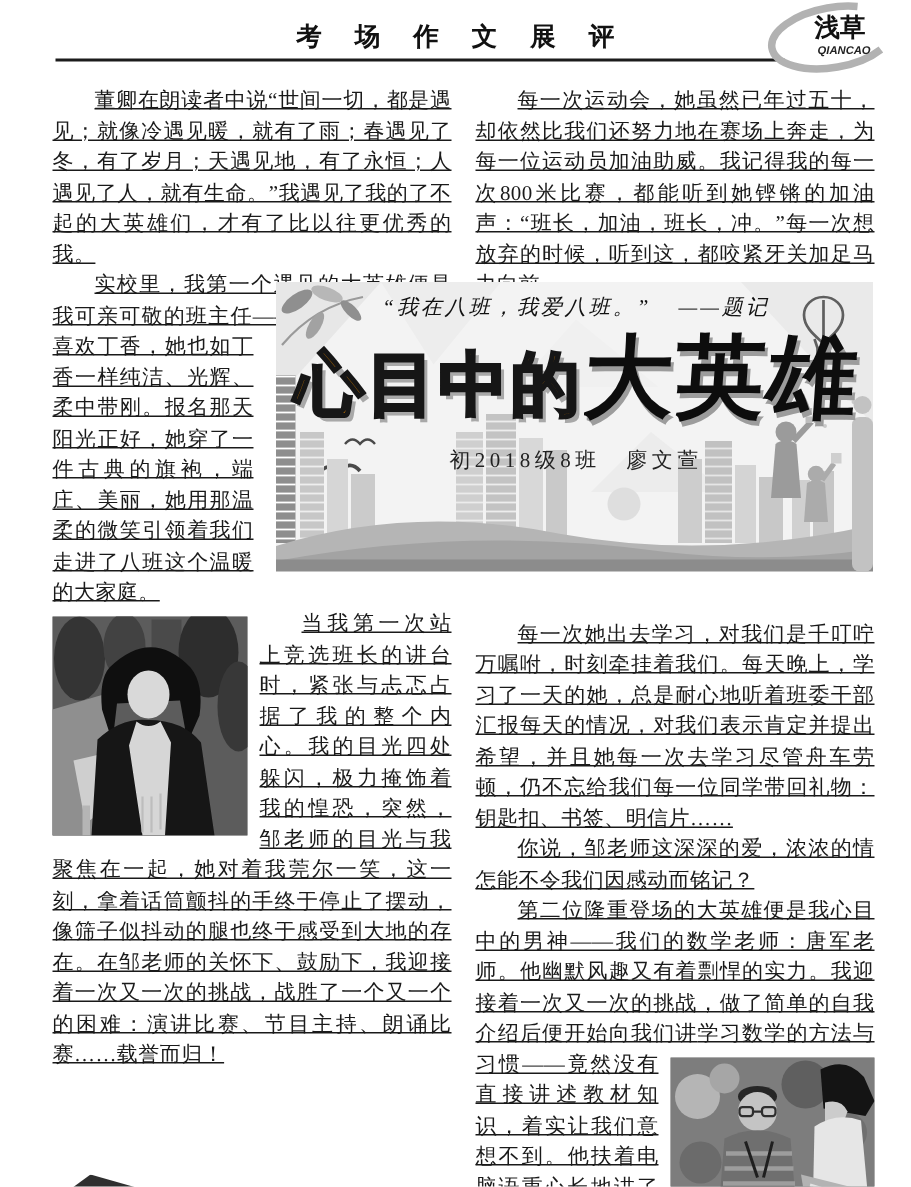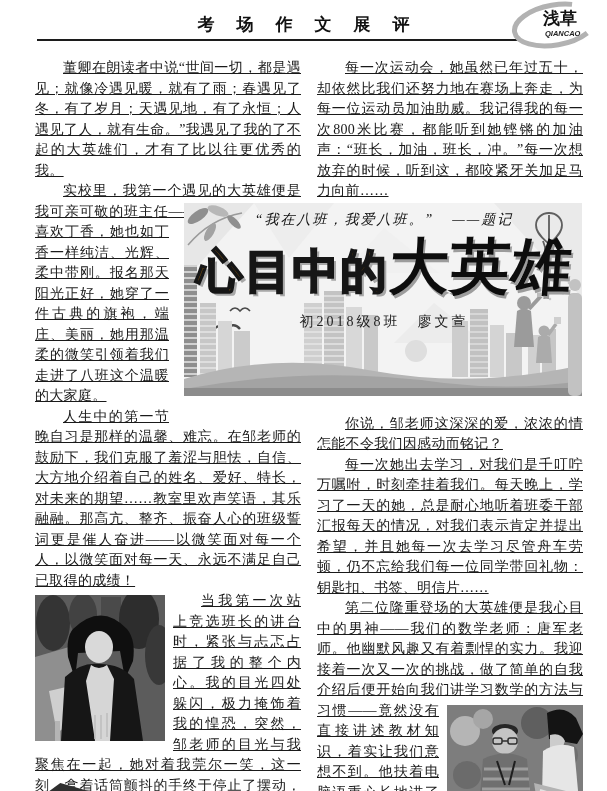--- a/index.html
+++ b/index.html
@@ -26,21 +26,21 @@
   }
   .col-left{left:35px;}
   .col-right{left:317px;}
   .col p{margin:0;text-indent:2em;text-decoration:underline;}
   .banner-hole{float:right;width:126px;height:185px;margin-left:6px;}
   .gap-spacer{height:212px;}
   .photo-left{float:left;width:130px;height:146px;margin:4px 8px 2px 0;background:#666;}
   .photo-right{float:right;width:136px;height:140px;margin:4px 0 2px 8px;background:#7d7d7d;}
 
   
-  .banner{position:absolute;left:184px;top:203px;width:400px;height:193px;z-index:3;}
+  .banner{position:absolute;left:184px;top:188px;width:400px;height:193px;z-index:3;}
   .banner-scene{position:absolute;inset:0;width:398px;height:193px;}
   .banner-quote{
     position:absolute;top:8px;left:0;right:0;text-align:center;z-index:2;
     font-size:14px;font-style:italic;letter-spacing:2px;color:#111;
   }
   .banner-quote .epigraph-label{margin-left:18px;}
   .title-row{
     position:absolute;top:24px;left:0;right:0;text-align:center;white-space:nowrap;z-index:2;
   }
   .title-outline{
@@ -78,23 +78,20 @@
     <text x="34" y="23" font-size="17" font-weight="bold" font-family="Liberation Serif, serif" fill="#111">浅草</text>
     <text x="36" y="35" font-size="7.5" font-style="italic" font-weight="bold" font-family="Liberation Sans, sans-serif" fill="#222">QIANCAO</text>
   </svg>
 
   <div class="col col-left">
     <p>
       <span>董卿在朗读者中说“世间一切，都是遇见；就像冷遇见暖，就有了雨；春遇见了冬，有了岁月；天遇见地，有了永恒；人遇见了人，就有生命。”我遇见了我的了不起的大英雄们，才有了比以往更优秀的我。</span>
     </p>
     <p>
       <span>实校里，我第一个遇见的大英雄便是我可亲可敬的班主任——邹春</span><span class="banner-hole"></span><span>蓉老师。她喜欢丁香，她也如丁香一样纯洁、光辉、柔中带刚。报名那天阳光正好，她穿了一件古典的旗袍，端庄、美丽，她用那温柔的微笑引领着我们走进了八班这个温暖的大家庭。</span>
-    </p>
-    <p>
-      <span>人生中的第一节晚自习是那样的温馨、难忘。在邹老师的鼓励下，我们克服了羞涩与胆怯，自信、大方地介绍着自己的姓名、爱好、特长，对未来的期望……教室里欢声笑语，其乐融融。那高亢、整齐、振奋人心的班级誓词更是催人奋进——以微笑面对每一个人，以微笑面对每一天、永远不满足自己已取得的成绩！</span>
     </p>
     <p>
       <svg class="photo-left" viewBox="0 0 130 146" preserveAspectRatio="none">
         <rect width="130" height="146" fill="#5c5c5c"></rect>
         <ellipse cx="18" cy="28" rx="17" ry="28" fill="#343434"></ellipse>
         <ellipse cx="48" cy="20" rx="14" ry="22" fill="#424242"></ellipse>
         <rect x="66" y="2" width="20" height="44" fill="#4a4a4a"></rect>
         <ellipse cx="104" cy="24" rx="20" ry="30" fill="#2d2d2d"></ellipse>
         <ellipse cx="124" cy="60" rx="14" ry="30" fill="#383838"></ellipse>
         <path d="M0,62 L34,52 L60,146 L0,146 Z" fill="#8f8f8f"></path>
@@ -109,24 +106,24 @@
       <span>当我第一次站上竞选班长的讲台时，紧张与忐忑占据了我的整个内心。我的目光四处躲闪，极力掩饰着我的惶恐，突然，邹老师的目光与我聚焦在一起，她对着我莞尔一笑，这一刻，拿着话筒颤抖的手终于停止了摆动，像筛子似抖动的腿也终于感受到大地的存在。在邹老师的关怀下、鼓励下，我迎接着一次又一次的挑战，战胜了一个又一个的困难：演讲比赛、节目主持、朗诵比赛……载誉而归！</span>
     </p>
   </div>
 
   <div class="col col-right">
     <p>
       <span>每一次运动会，她虽然已年过五十，却依然比我们还努力地在赛场上奔走，为每一位运动员加油助威。我记得我的每一次800米比赛，都能听到她铿锵的加油声：“班长，加油，班长，冲。”每一次想放弃的时候，听到这，都咬紧牙关加足马力向前……</span>
     </p>
     <div class="gap-spacer"></div>
     <p>
+      <span>每一次她出去学习，对我们是千叮咛万嘱咐，时刻牵挂着我们。每天晚上，学习了一天的她，总是耐心地听着班委干部汇报每天的情况，对我们表示肯定并提出希望，并且她每一次去学习尽管舟车劳顿，仍不忘给我们每一位同学带回礼物：钥匙扣、书签、明信片……</span>
+    </p>
+    <p>
       <span>你说，邹老师这深深的爱，浓浓的情怎能不令我们因感动而铭记？</span>
-    </p>
-    <p>
-      <span>每一次她出去学习，对我们是千叮咛万嘱咐，时刻牵挂着我们。每天晚上，学习了一天的她，总是耐心地听着班委干部汇报每天的情况，对我们表示肯定并提出希望，并且她每一次去学习尽管舟车劳顿，仍不忘给我们每一位同学带回礼物：钥匙扣、书签、明信片……</span>
     </p>
     <p>
       <span>第二位隆重登场的大英雄便是我心目中的男神——我们的数学老师：唐军老师。他幽默风趣又有着剽悍的实力。我迎接着一次又一次的挑战，做了简单的自我介绍后便开始向我们讲</span><svg class="photo-right" viewBox="0 0 136 140" preserveAspectRatio="none">
         <rect width="136" height="140" fill="#7d7d7d"></rect>
         <circle cx="18" cy="26" r="15" fill="#b5b5b5"></circle>
         <circle cx="36" cy="14" r="10" fill="#a6a6a6"></circle>
         <circle cx="90" cy="18" r="16" fill="#5f5f5f"></circle>
         <circle cx="20" cy="70" r="14" fill="#6b6b6b"></circle>
         <circle cx="118" cy="50" r="13" fill="#6f6f6f"></circle>
         <circle cx="10" cy="112" r="16" fill="#8c8c8c"></circle>

